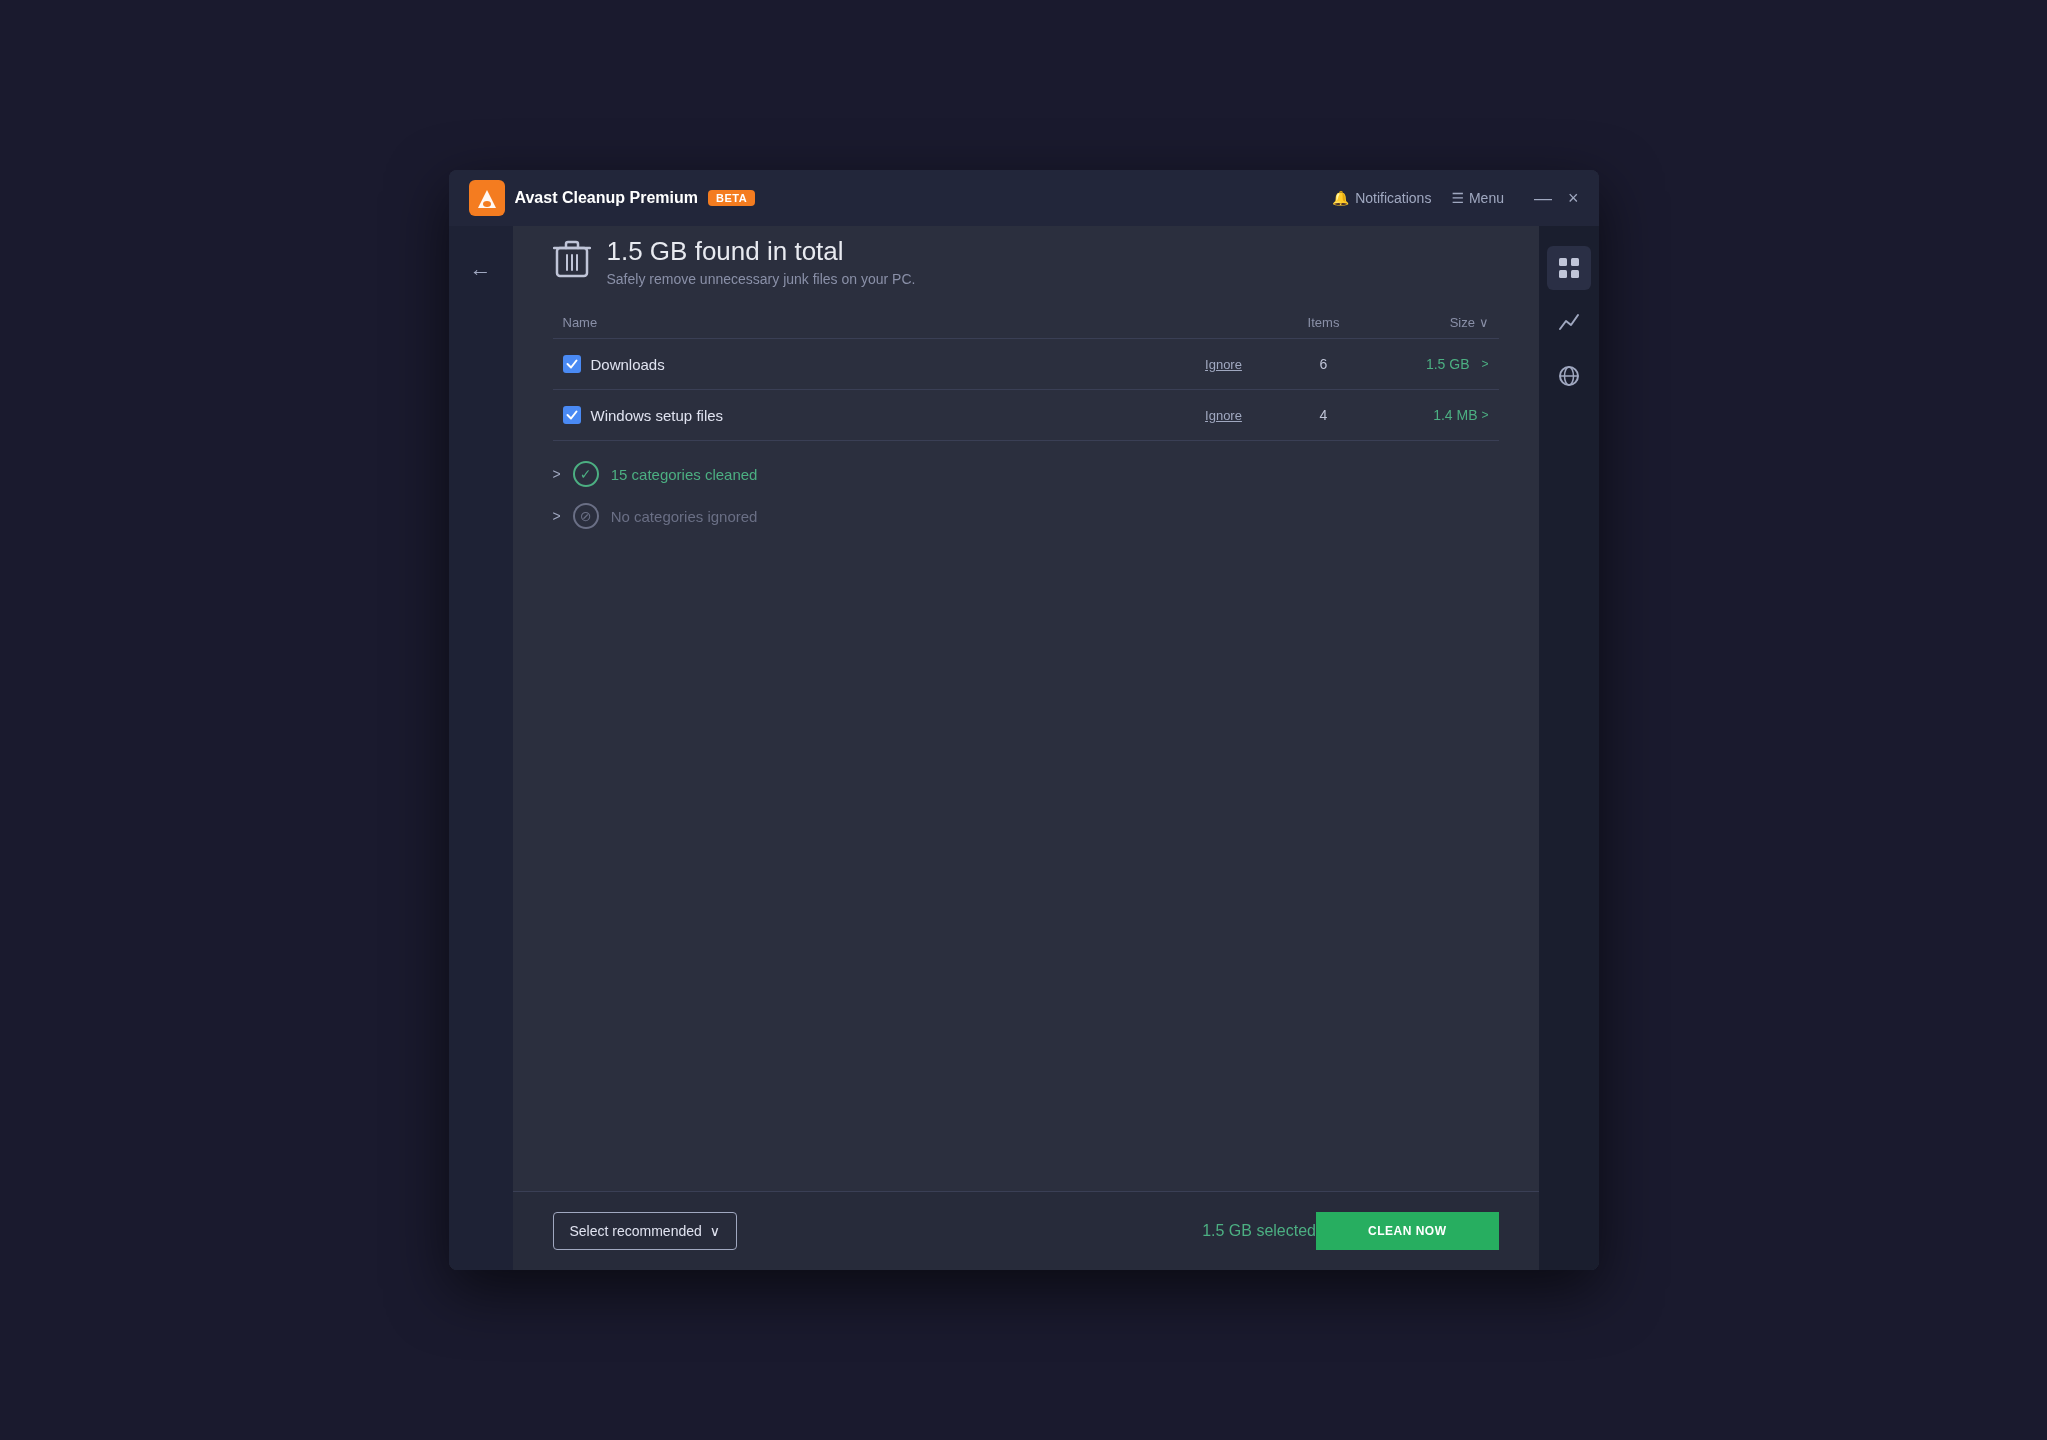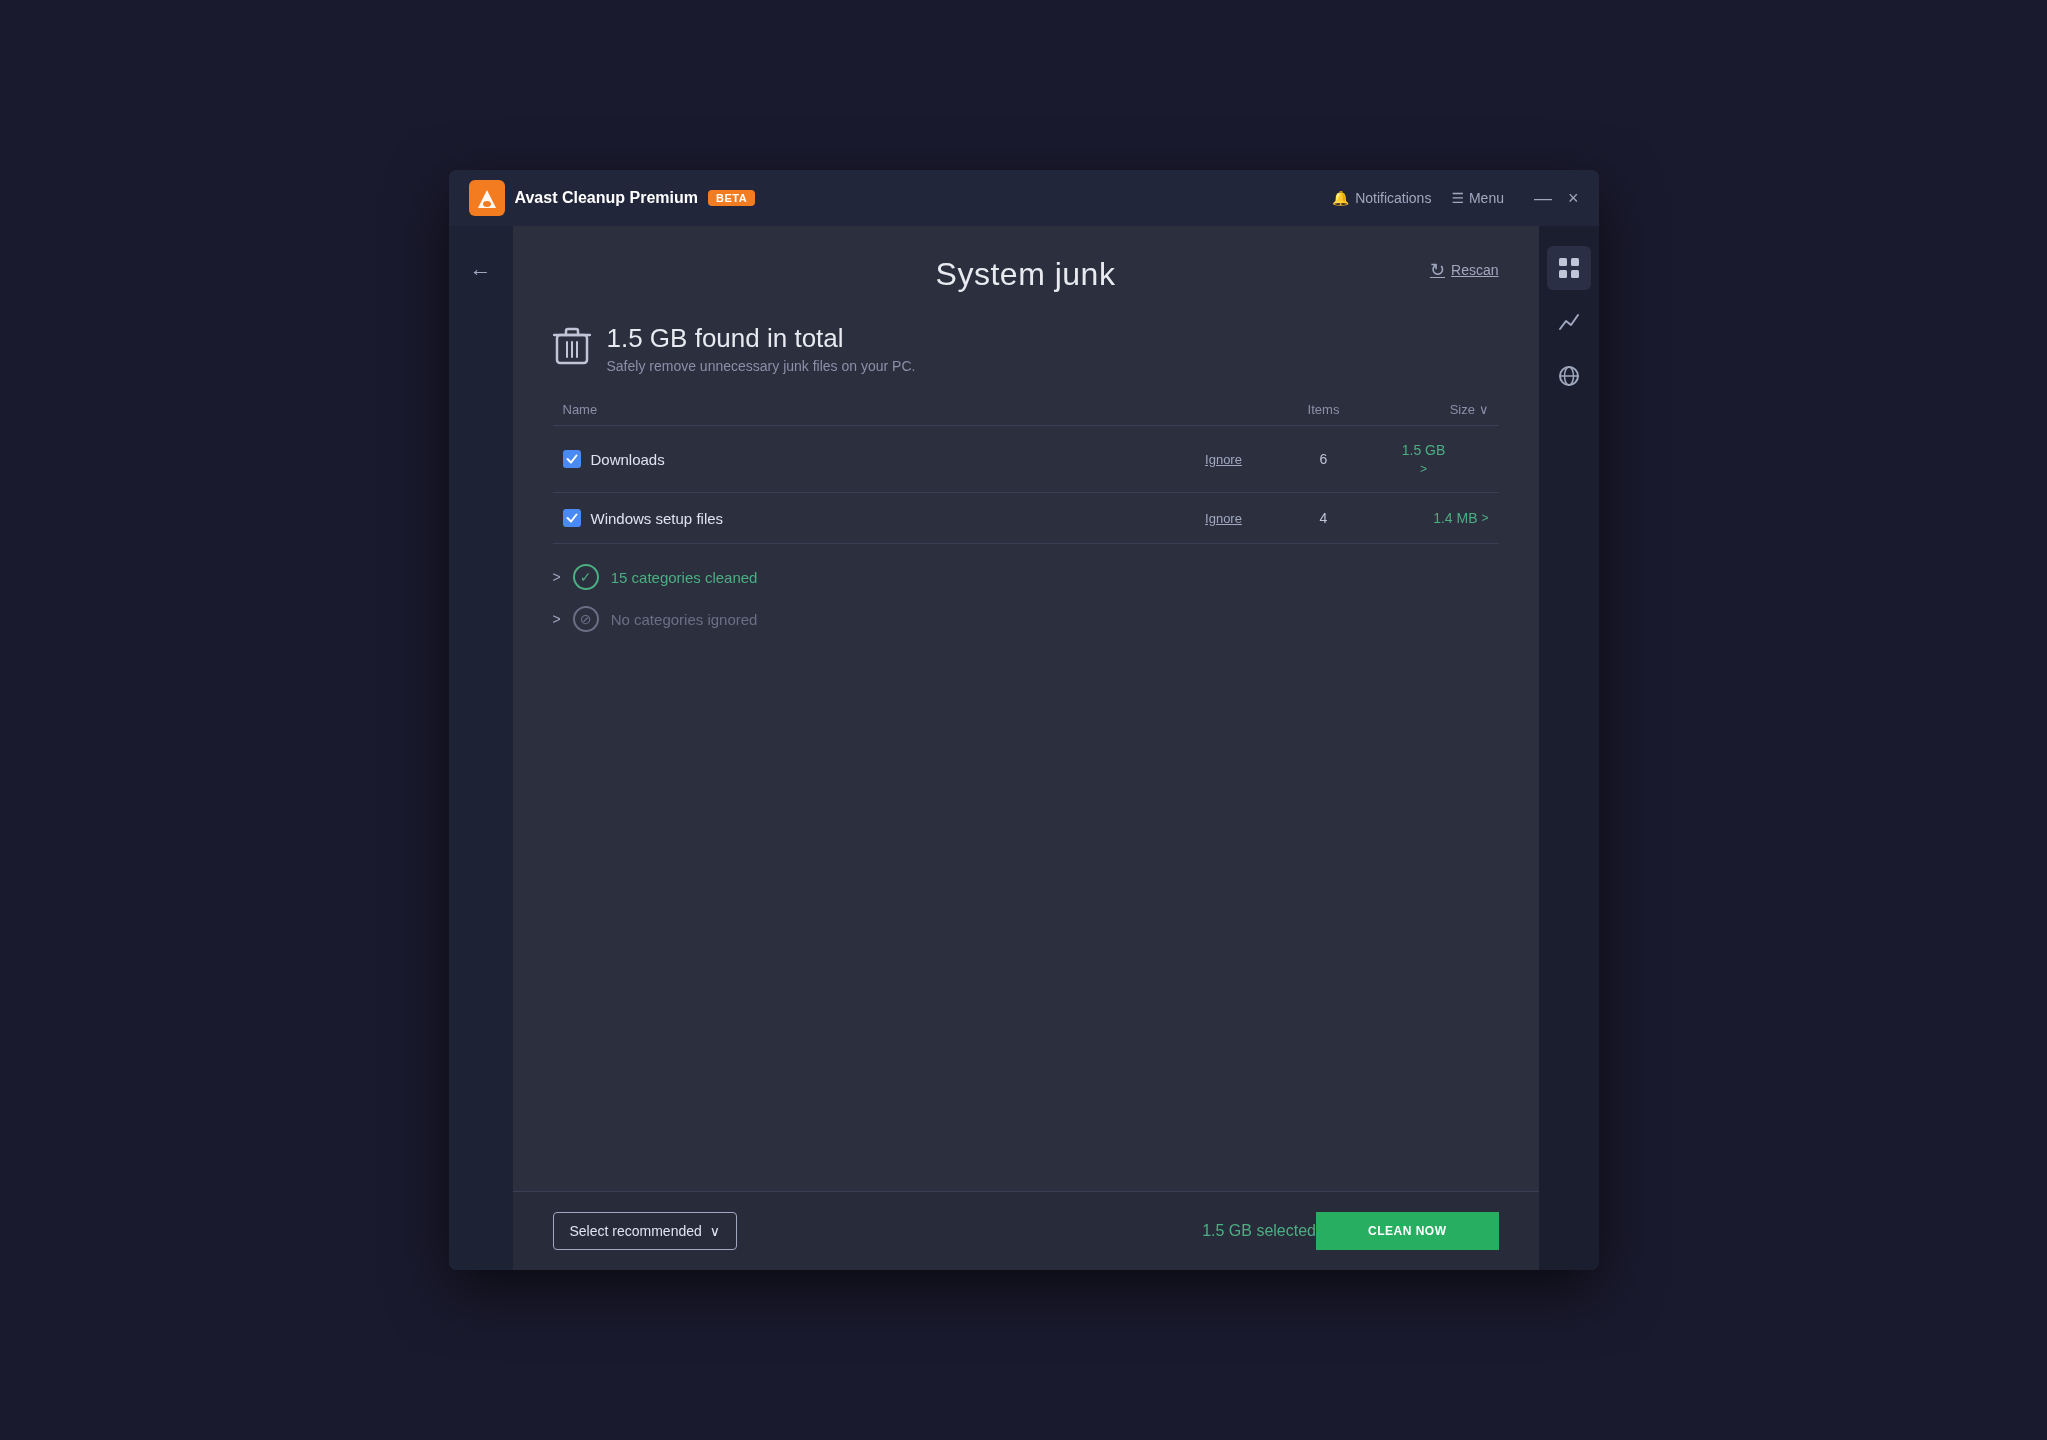--- a/index.html
+++ b/index.html
@@ -295,27 +295,20 @@
     </div>
 
     <div style="display:flex; flex:1; overflow:hidden;">
 
       <div class="left-sidebar">
         <span class="back-btn">←</span>
       </div>
 
       <div class="content">
 
-        <div class="page-header">
-          <h1 class="page-title">System junk</h1>
-          <div class="rescan-btn">
-            <span style="font-size:18px;">↻</span>
-            <span>Rescan</span>
-          </div>
-        </div>
 
         <div class="summary-section">
           <div style="font-size:38px; color:#c0c5d8; margin-top:2px; line-height:1;">
             <svg width="38" height="42" viewBox="0 0 38 42" fill="none" xmlns="http://www.w3.org/2000/svg">
               <rect x="4" y="10" width="30" height="28" rx="3" fill="none" stroke="#c0c5d8" stroke-width="2.5"></rect>
               <path d="M1 10 H37" stroke="#c0c5d8" stroke-width="2.5" stroke-linecap="round"></path>
               <path d="M13 10 V6 Q13 4 15 4 H23 Q25 4 25 6 V10" stroke="#c0c5d8" stroke-width="2.5" fill="none" stroke-linecap="round"></path>
               <line x1="14" y1="17" x2="14" y2="32" stroke="#c0c5d8" stroke-width="2" stroke-linecap="round"></line>
               <line x1="19" y1="17" x2="19" y2="32" stroke="#c0c5d8" stroke-width="2" stroke-linecap="round"></line>
               <line x1="24" y1="17" x2="24" y2="32" stroke="#c0c5d8" stroke-width="2" stroke-linecap="round"></line>
@@ -342,21 +335,21 @@
             <div style="display:flex;align-items:center;gap:10px;color:#e0e3f0;font-size:15px;font-weight:500;">
               <div style="width:18px;height:18px;background:#4a8af4;border-radius:3px;display:flex;align-items:center;justify-content:center;cursor:pointer;flex-shrink:0;">
                 <svg width="12" height="10" viewBox="0 0 12 10">
                   <polyline points="1.5,5 5,8.5 10.5,1.5" stroke="white" stroke-width="2" fill="none" stroke-linecap="round" stroke-linejoin="round"></polyline>
                 </svg>
               </div>
               <span>Downloads</span>
             </div>
             <span style="text-align:center;color:#a0a8c0;font-size:13px;cursor:pointer;text-decoration:underline;">Ignore</span>
             <span style="text-align:center;color:#c0c5d8;font-size:14px;">6</span>
-            <div style="display:flex;align-items:center;justify-content:flex-end;gap:4px;color:#4caf82;font-size:14px;cursor:pointer;flex-direction:column;">
+            <div style="display:flex;align-items:center;justify-content:flex-end;gap:12px;color:#4caf82;font-size:14px;cursor:pointer;">
               <span>1.5 GB</span>
               <span style="font-size:12px;">&gt;</span>
             </div>
           </div>
 
           <div style="display:grid; grid-template-columns:1fr 130px 70px 130px; padding:16px 10px; border-bottom:1px solid #3a3f55; align-items:center;">
             <div style="display:flex;align-items:center;gap:10px;color:#e0e3f0;font-size:15px;font-weight:500;">
               <div style="width:18px;height:18px;background:#4a8af4;border-radius:3px;display:flex;align-items:center;justify-content:center;cursor:pointer;flex-shrink:0;">
                 <svg width="12" height="10" viewBox="0 0 12 10">
                   <polyline points="1.5,5 5,8.5 10.5,1.5" stroke="white" stroke-width="2" fill="none" stroke-linecap="round" stroke-linejoin="round"></polyline>

